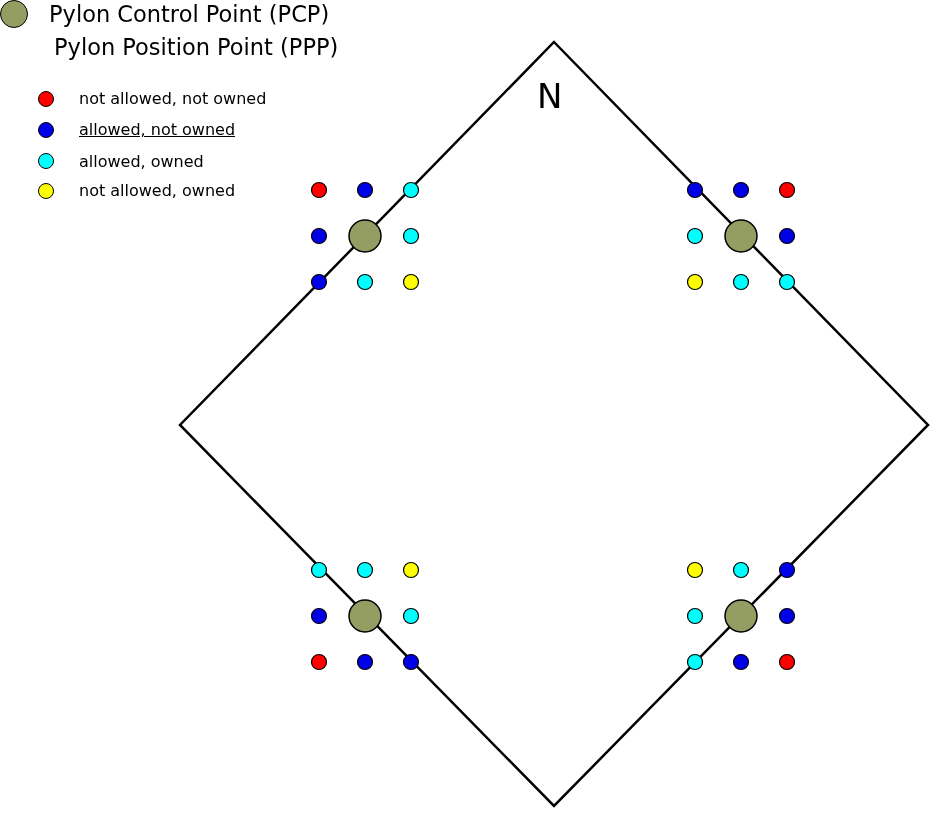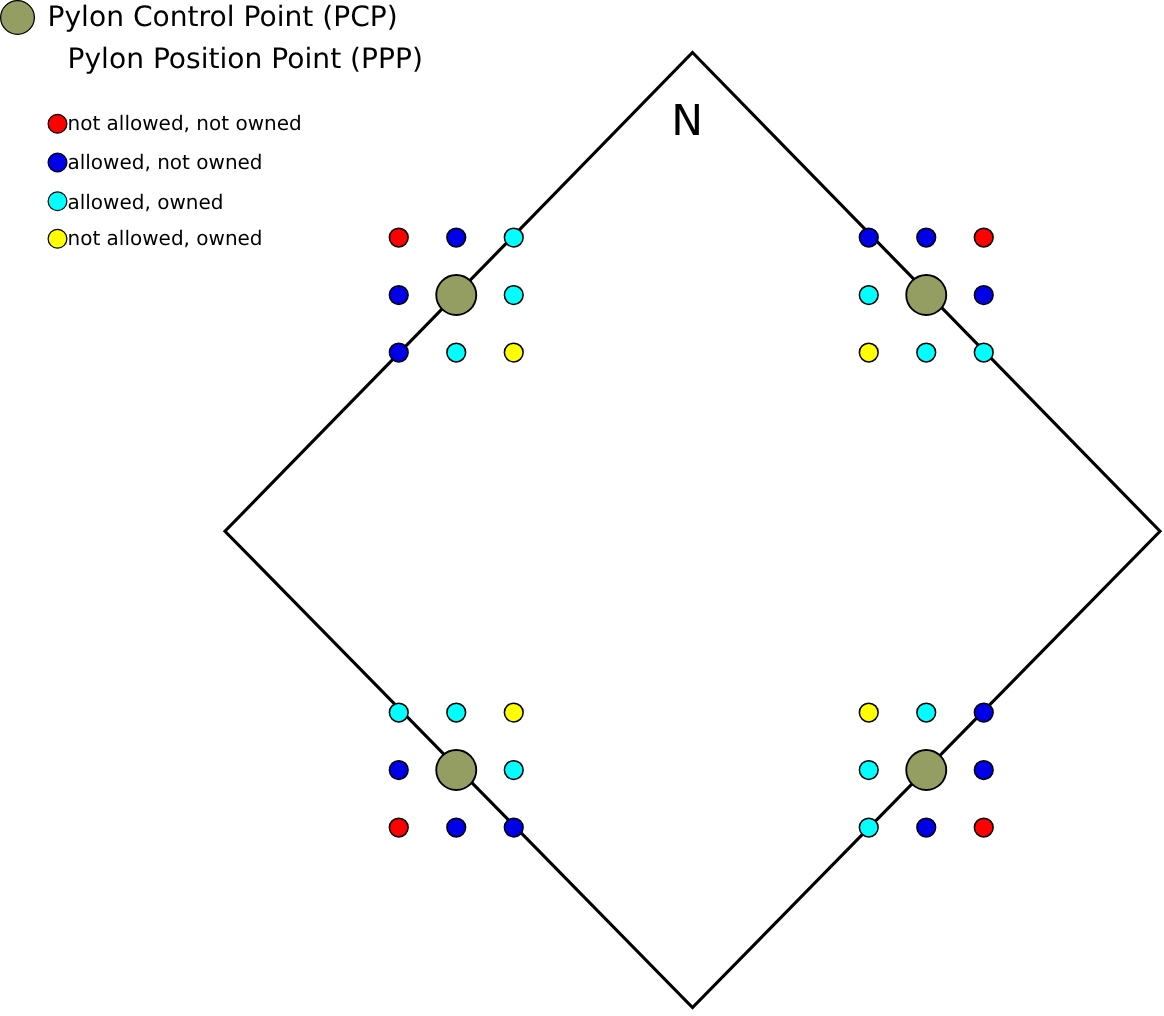--- a/index.html
+++ b/index.html
@@ -26,21 +26,21 @@
     top: 0;
     width: 420px;
     height: 220px;
   }
   .legend-pcp-row {
     position: absolute;
     left: 0;
     top: 0;
     display: flex;
     align-items: center;
-    gap: 10px;
+    gap: 21px;
   }
   .legend-pcp-circle {
     width: 26px;
     height: 26px;
     border-radius: 50%;
     border: 1.5px solid #000;
     box-sizing: content-box;
     flex: 0 0 auto;
   }
   .legend-pcp-label {
@@ -54,21 +54,21 @@
     top: 34px;
     font-size: 22.5px;
     color: #000;
     white-space: nowrap;
   }
   .legend-item {
     position: absolute;
     left: 38px;
     display: flex;
     align-items: center;
-    gap: 0;
+    gap: 25px;
   }
   .legend-dot {
     width: 14px;
     height: 14px;
     border-radius: 50%;
     border: 1px solid #000;
     box-sizing: content-box;
     flex: 0 0 auto;
   }
   .legend-item-label {
@@ -134,21 +134,21 @@
     <div class="legend-pcp-row">
       <span class="legend-pcp-circle" style="background: rgb(148, 158, 98);"></span>
       <span class="legend-pcp-label">Pylon Control Point (PCP)</span>
     </div>
     <div class="legend-ppp-title">Pylon Position Point (PPP)</div>
     <div id="legend-items">
         <div class="legend-item" style="top: 89px;">
           <span class="legend-dot" style="background: rgb(255, 0, 0);"></span>
           <span class="legend-item-label">not allowed, not owned</span>
         </div>
-        <div class="legend-item" style="top: 120.3px;">
+        <div class="legend-item" style="top: 120.3px; text-decoration: underline;">
           <span class="legend-dot" style="background: rgb(0, 0, 232);"></span>
           <span class="legend-item-label">allowed, not owned</span>
         </div>
         <div class="legend-item" style="top: 151.6px;">
           <span class="legend-dot" style="background: rgb(0, 255, 255);"></span>
           <span class="legend-item-label">allowed, owned</span>
         </div>
         <div class="legend-item" style="top: 181px;">
           <span class="legend-dot" style="background: rgb(255, 255, 0);"></span>
           <span class="legend-item-label">not allowed, owned</span>

